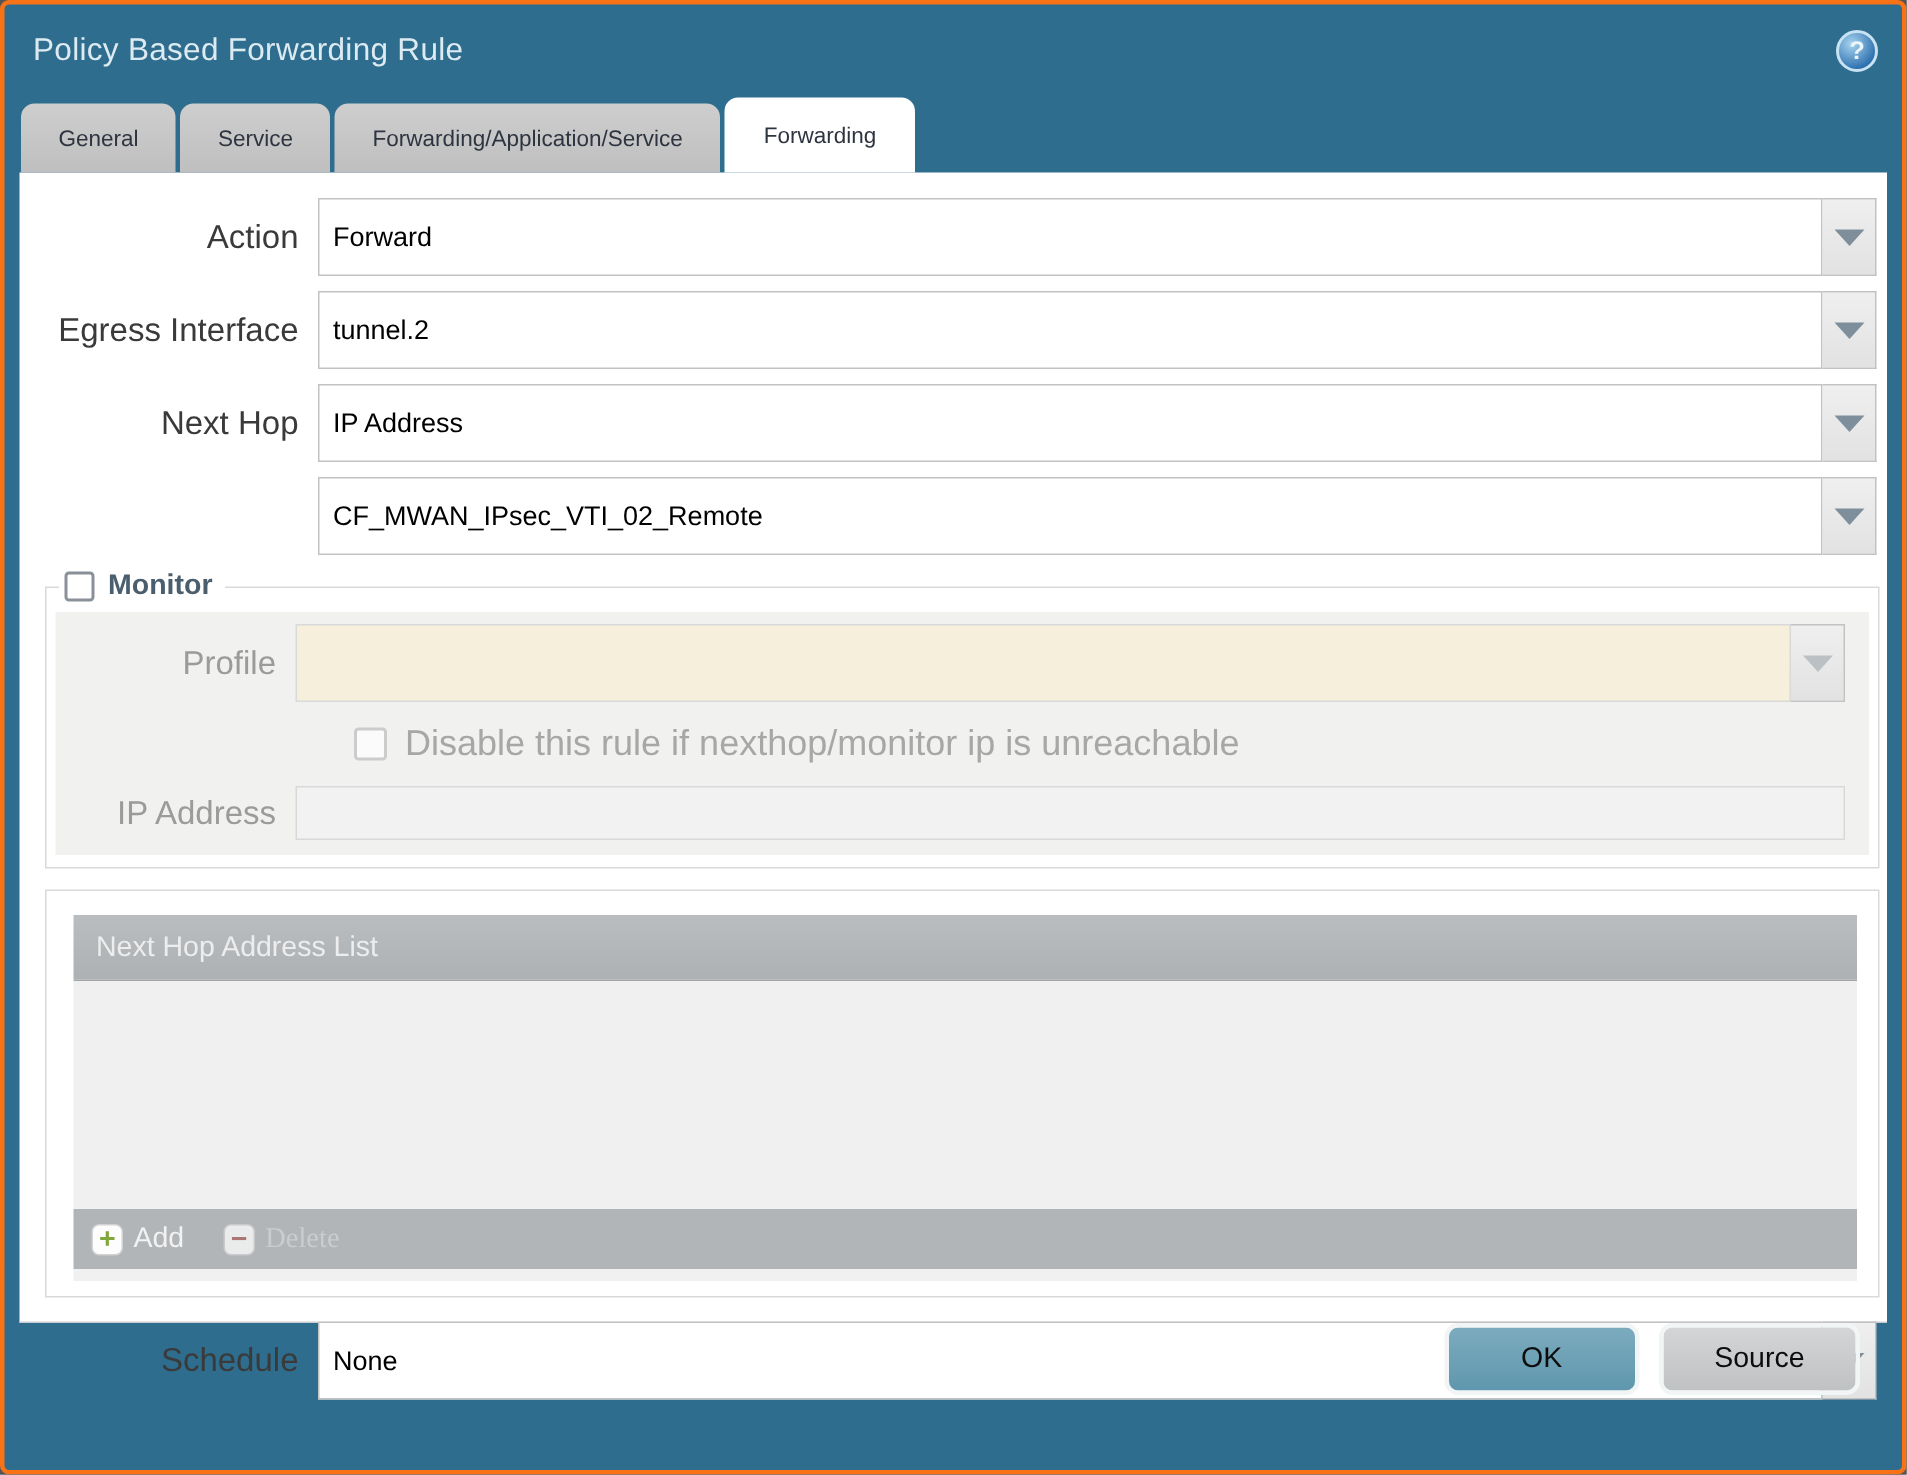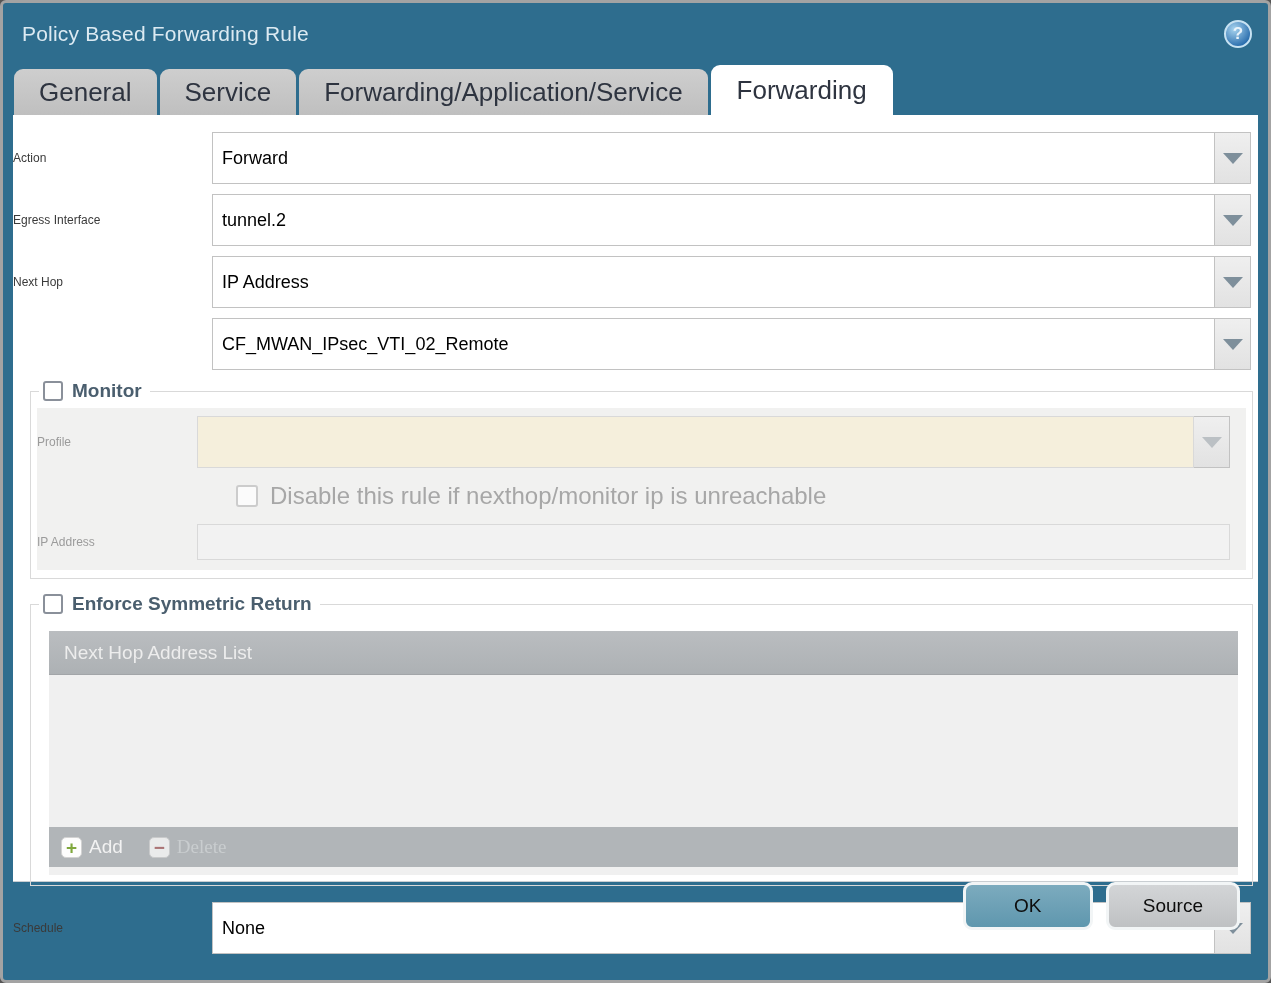--- a/index.html
+++ b/index.html
@@ -2,21 +2,21 @@
 <html><head>
 <meta charset="utf-8">
 <style>
   * { box-sizing: border-box; margin: 0; padding: 0; }
   html,body { background: #555; }
   body { font-family: "Liberation Sans", sans-serif; }
 
   .window {
     width: 1271px; height: 983px;
     background: #2E6D8E;
-    border: 3px solid #a3a3a3;
+    border: 3px solid #f97316;
     border-radius: 6px;
     position: relative;
     overflow: hidden;
   }
 
   
   .titlebar { height: 62px; display: flex; align-items: center; padding: 0 16px 0 19px; }
   .title { color: #DCEAF2; font-size: 21px; letter-spacing: .2px; }
   .help {
     margin-left: auto; width: 28px; height: 28px; border-radius: 50%;
@@ -28,36 +28,36 @@
   }
 
   
   .tabs { display: flex; align-items: flex-end; padding-left: 11px; height: 50px; }
   .tab {
     background: linear-gradient(#cecece, #bfbfbf);
     border-radius: 9px 9px 0 0;
     margin-right: 3px;
     height: 46px; padding: 0 25px;
     display: flex; align-items: center;
-    font-size: 26px; color: #2E3440;
+    font-size: 15px; color: #2E3440;
     cursor: pointer;
   }
   .tab.active { background: #fff; height: 50px; padding: 0 26px; }
 
   
   .content {
     background: #fff;
     margin: 0 10px;
     height: 767px;
     padding-top: 17px;
     border-bottom: 1px solid #c9ced2;
   }
 
   .frow { display: flex; align-items: center; margin-bottom: 10px; }
-  .flabel { flex: none; width: 199px; padding-right: 13px; text-align: left; font-size: 12px; color: #3A3A3A; }
+  .flabel { flex: none; width: 199px; padding-right: 13px; text-align: right; font-size: 22px; color: #3A3A3A; }
   .combo { flex: 1; display: flex; height: 52px; margin-right: 7px; }
   .combo .val {
     flex: 1; min-width: 0;
     border: 1px solid #C2C2C2; background: #fff;
     font-family: "Liberation Sans", sans-serif;
     font-size: 18px; color: #000; padding: 0 9px;
   }
   .ddbtn {
     flex: none; width: 36px;
     background: linear-gradient(#efefef, #e2e2e2);
@@ -217,26 +217,20 @@
         </div>
 
         <div class="frow" style="margin-bottom:0;">
           <span class="flabel">IP Address</span>
           <input class="plaininput" disabled="" value="" style="">
         </div>
       </div>
     </fieldset>
 
     <fieldset style="margin-top:14px;">
-      <legend>
-        <span class="legend-inner">
-          <span class="cb"></span>
-          <span class="legend-text">Enforce Symmetric Return</span>
-        </span>
-      </legend>
 
       <div class="sym-table">
         <div class="tbl-header">Next Hop Address List</div>
         <div class="tbl-body"></div>
         <div class="tbl-toolbar">
           <span class="toolbtn">
             <span class="toolicon add">+</span>
             <span class="tlabel">Add</span>
           </span>
           <span class="toolbtn disabled">

